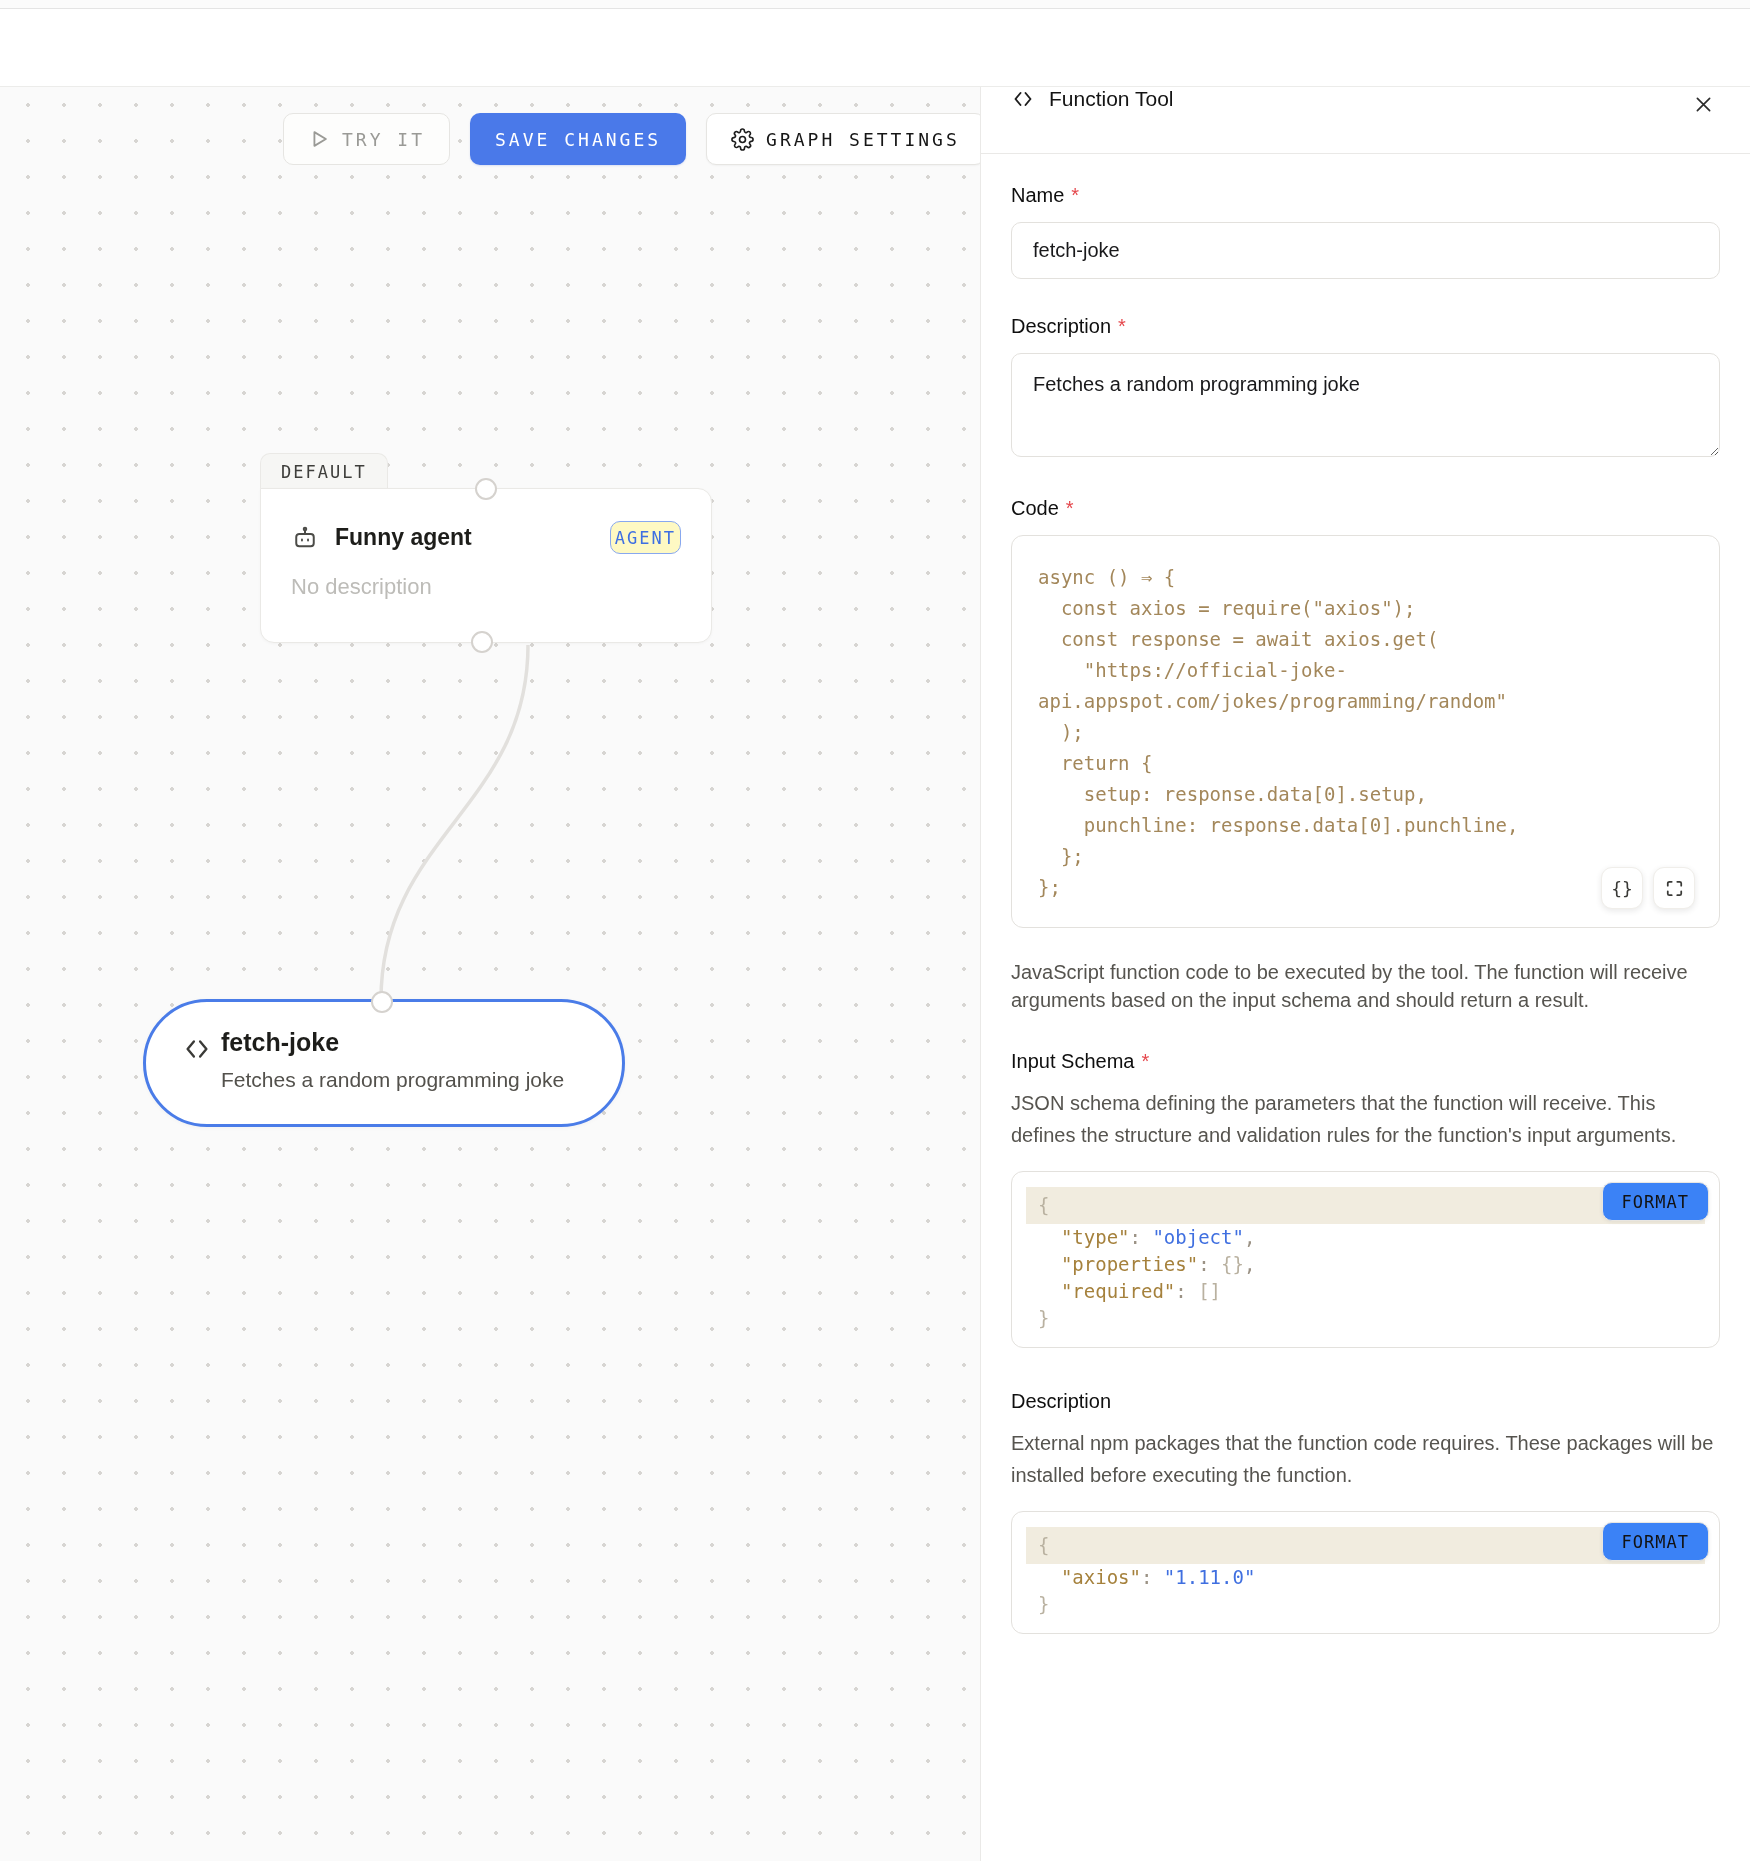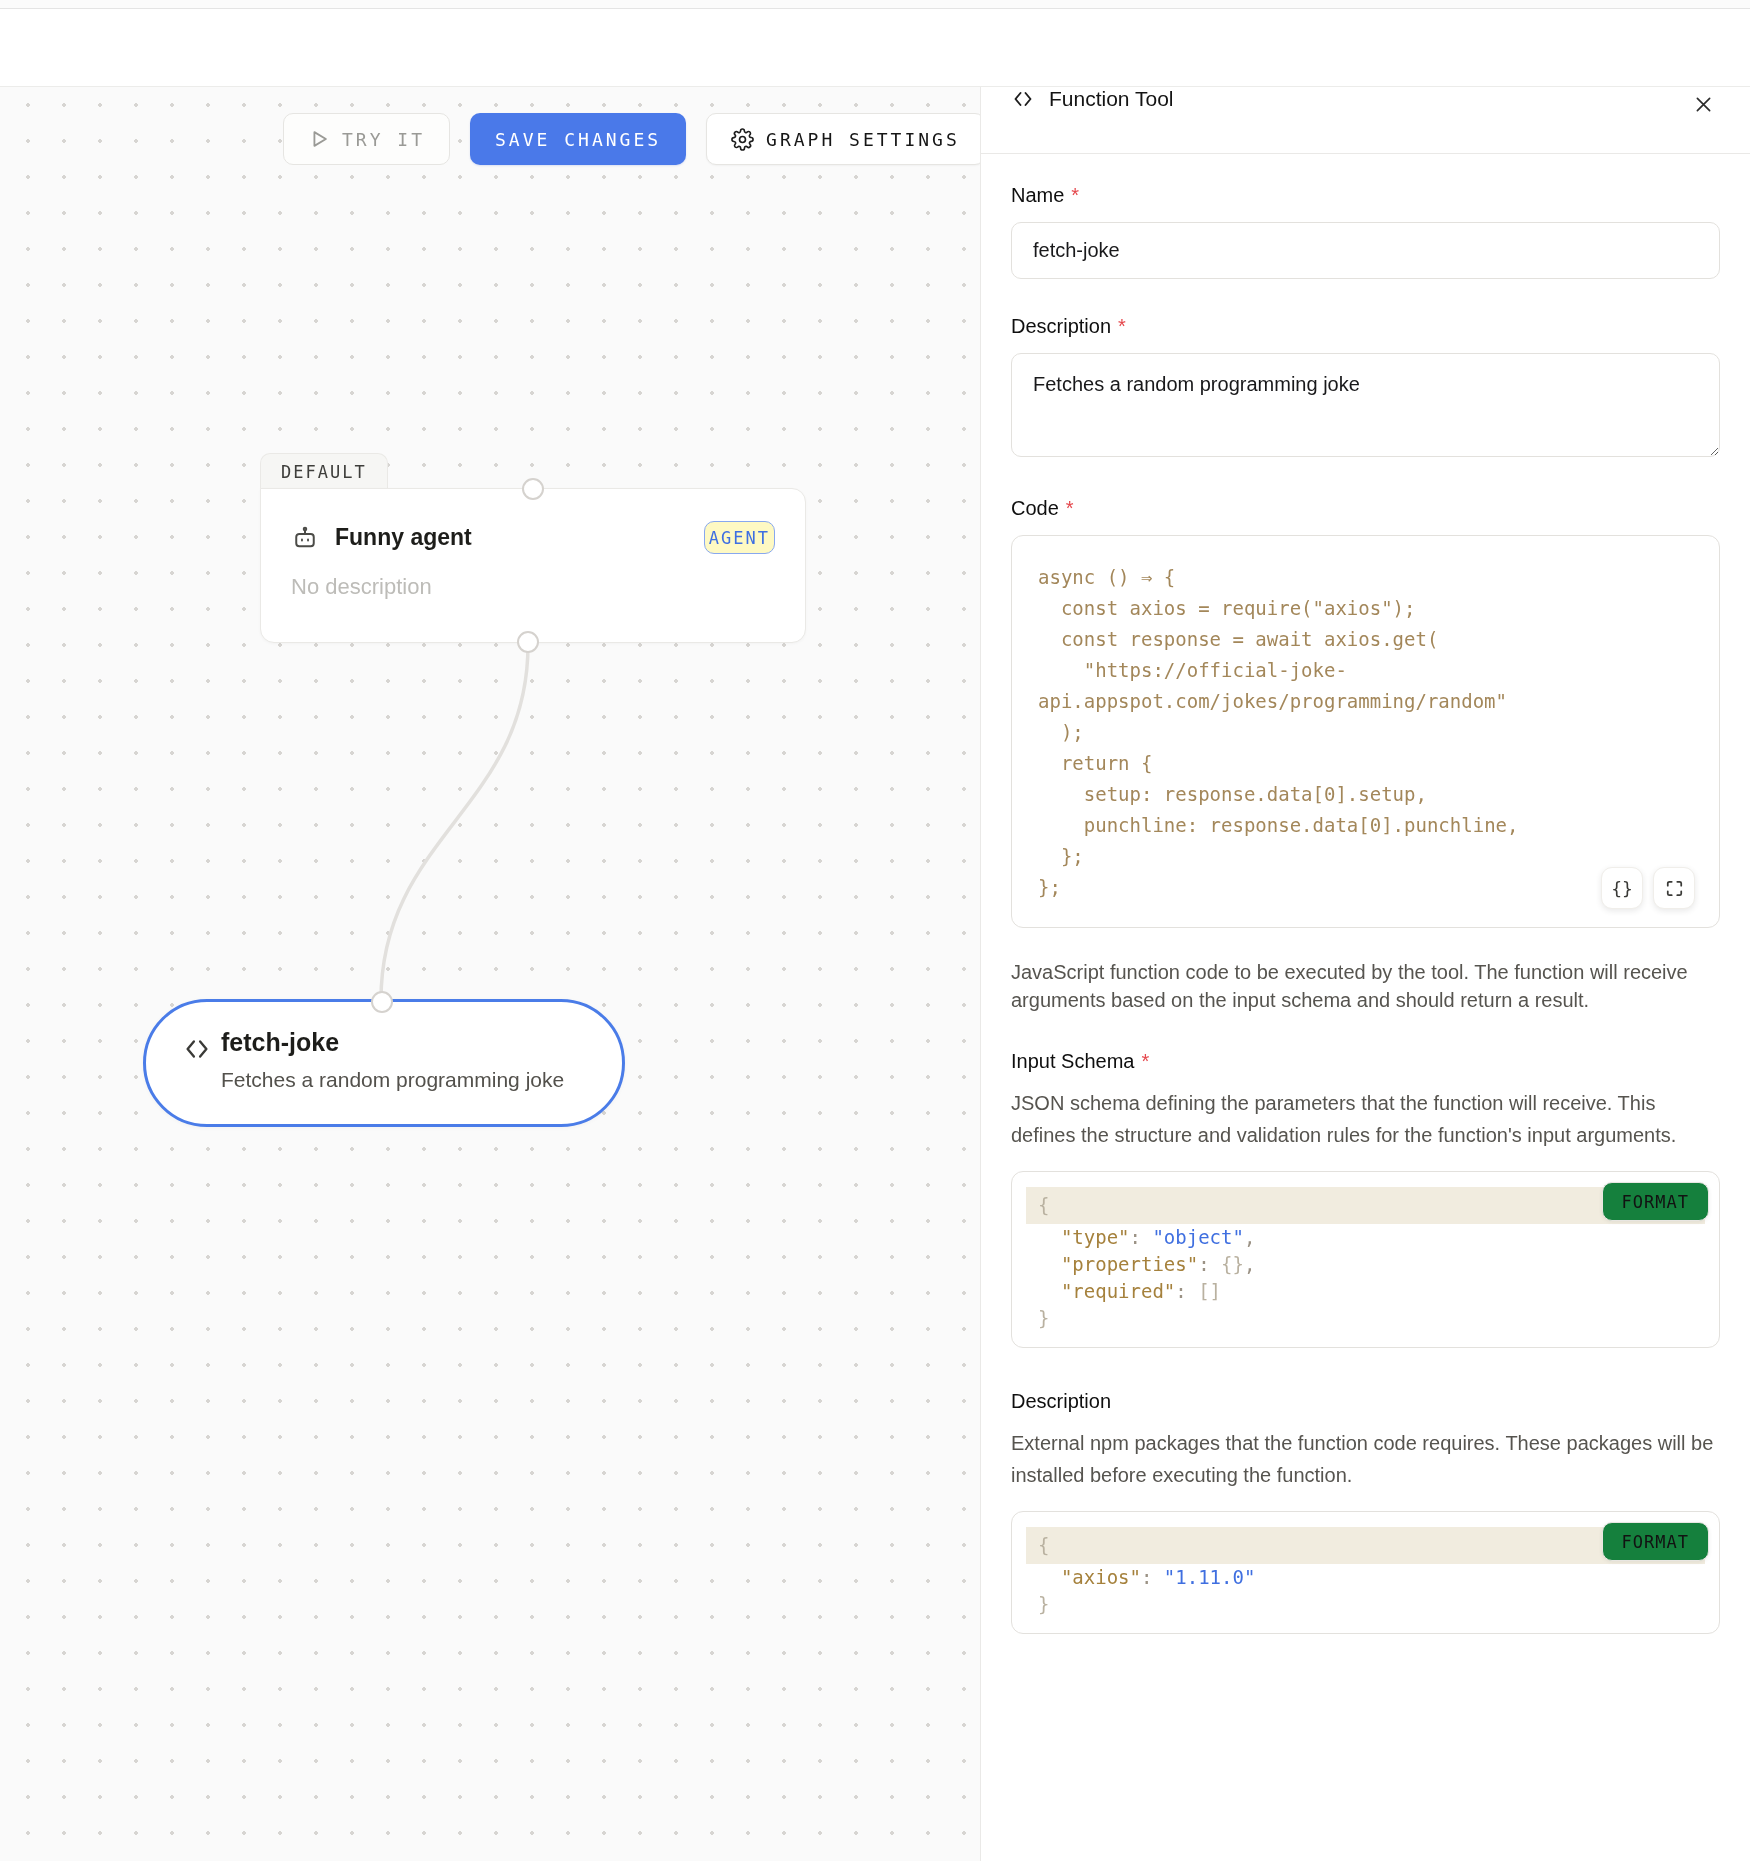--- a/index.html
+++ b/index.html
@@ -22,21 +22,21 @@
   .btn { height:52px; display:flex; align-items:center; gap:12px; padding:0 24px;
     border-radius:10px; font-family:"DejaVu Sans Mono", monospace; font-size:18px;
     letter-spacing:3px; cursor:pointer; border:1px solid transparent; white-space:nowrap; }
   .btn-ghost { background:#fdfdfc; border-color:#e6e5e2; color:#9a9a96; }
   .btn-primary { background:#4a79e9; color:#ffffff; box-shadow:0 1px 2px rgba(40,80,200,.15); }
   .btn-outline { background:#ffffff; border-color:#e6e5e2; color:#161616;
     box-shadow:0 1px 2px rgba(0,0,0,.04); }
   .btn svg { flex:0 0 auto; }
 
   
-  .agent-node { position:absolute; left:260px; top:365px; width:546px; }
+  .agent-node { position:absolute; left:260px; top:365px; width:452px; }
   .node-tab { display:inline-block; padding:8px 20px 7px; background:#f6f6f4;
     border:1px solid #eae9e6; border-bottom:none; border-radius:10px 10px 0 0;
     font-family:"DejaVu Sans Mono", monospace; font-size:17px; letter-spacing:2px;
     color:#3e3e3b; position:relative; top:1px; }
   .node-card { position:relative; background:#ffffff; border:1px solid #eae9e6;
     border-radius:0 14px 14px 14px; height:155px; padding:32px 30px 0 30px;
     box-shadow:0 1px 3px rgba(0,0,0,.03); }
   .node-title-row { display:flex; align-items:center; }
   .node-title { font-size:23px; font-weight:bold; color:#1d1d1a; margin-left:16px; }
   .agent-badge { margin-left:auto; border:1.5px solid #88a8ef; background:#fef9c3;
@@ -101,21 +101,21 @@
     border-radius:12px; padding:15px 14px; background:#ffffff; }
   .code-line { font-family:"DejaVu Sans Mono", monospace; font-size:19px;
     line-height:27px; white-space:pre; padding:0 12px; color:#9b9285; }
   .code-line.hl { background:#f1ecdf; padding-top:5px; padding-bottom:5px; }
   .tok-brace { color:#b9b1a0; }
   .tok-key   { color:#a5813c; }
   .tok-punct { color:#9b9285; }
   .tok-val   { color:#3f6fe0; }
   .tok-plain { color:#a3875a; }
   .format-btn { position:absolute; top:10px; right:10px; height:39px; padding:0 19px;
-    background:#15803d; border:1px solid #e8e6e2; border-radius:10px;
+    background:#3b82f6; border:1px solid #e8e6e2; border-radius:10px;
     font-family:"DejaVu Sans Mono", monospace; font-size:17px; letter-spacing:1px;
     color:#121212; box-shadow:0 1px 4px rgba(0,0,0,.07); cursor:pointer; }
 </style>
 </head>
 <body>
 
 <div class="top-strip"></div>
 <div class="header-bar"></div>
 
 <div class="main-row">

